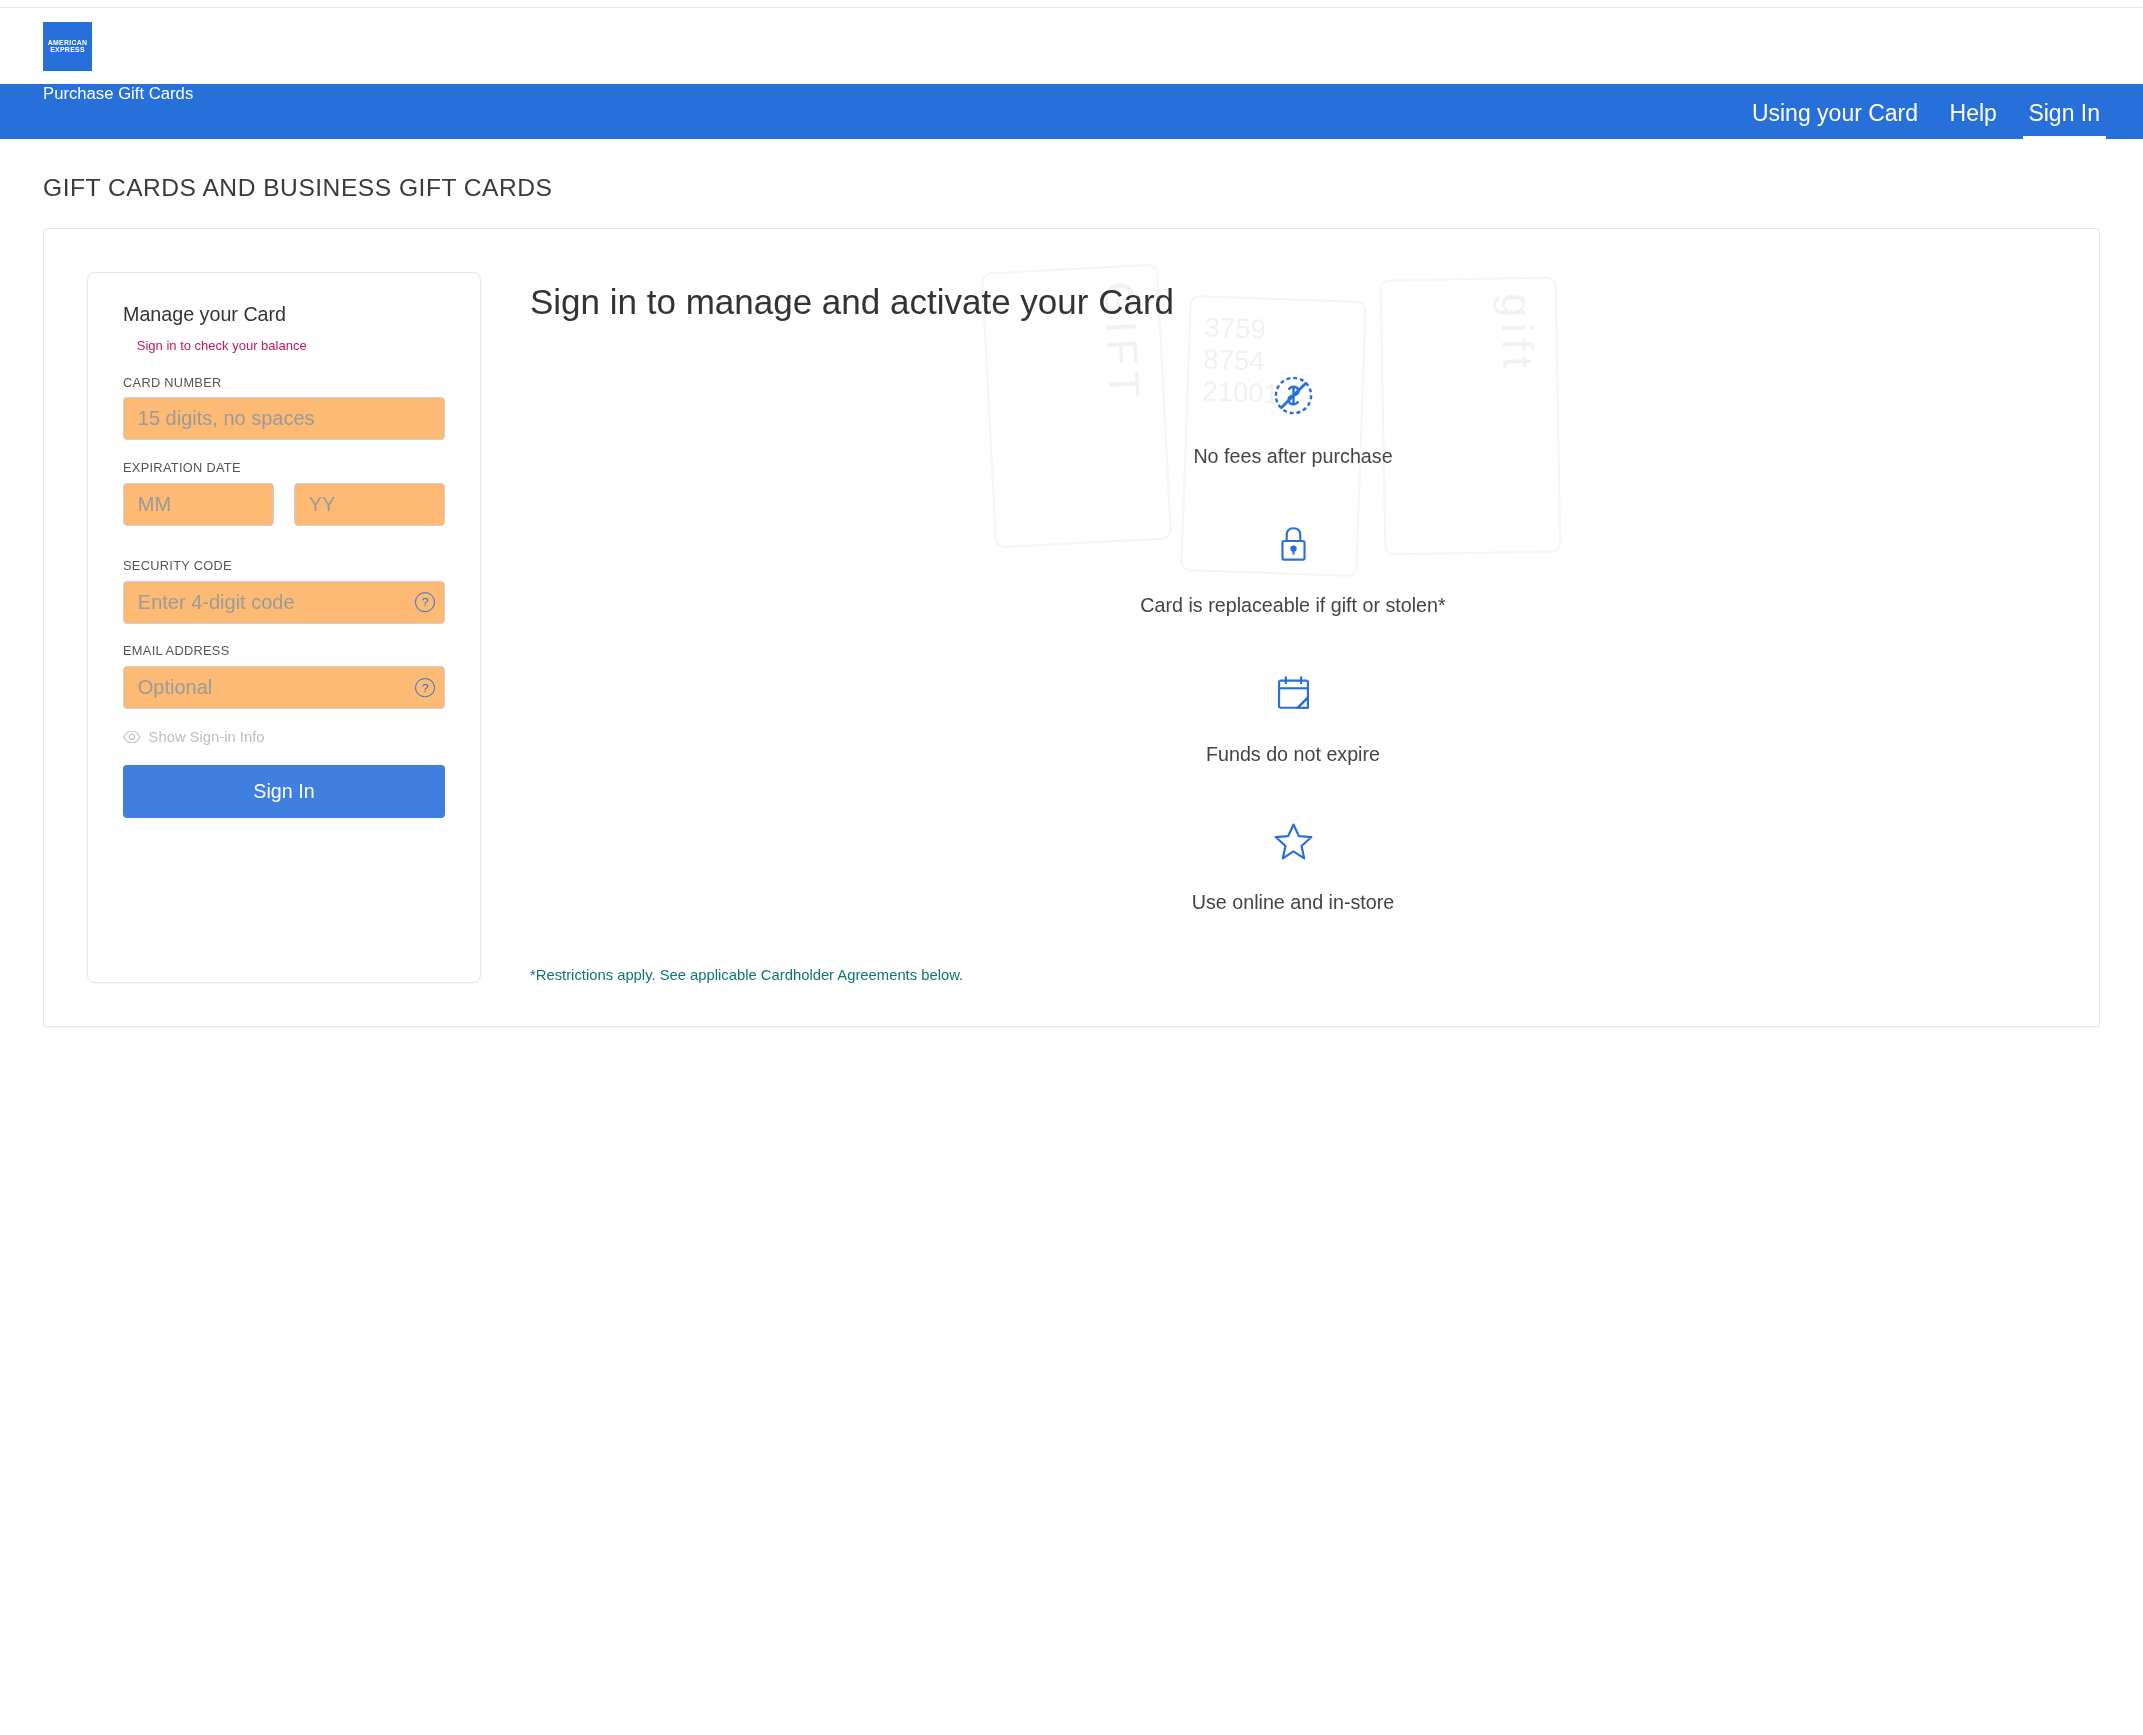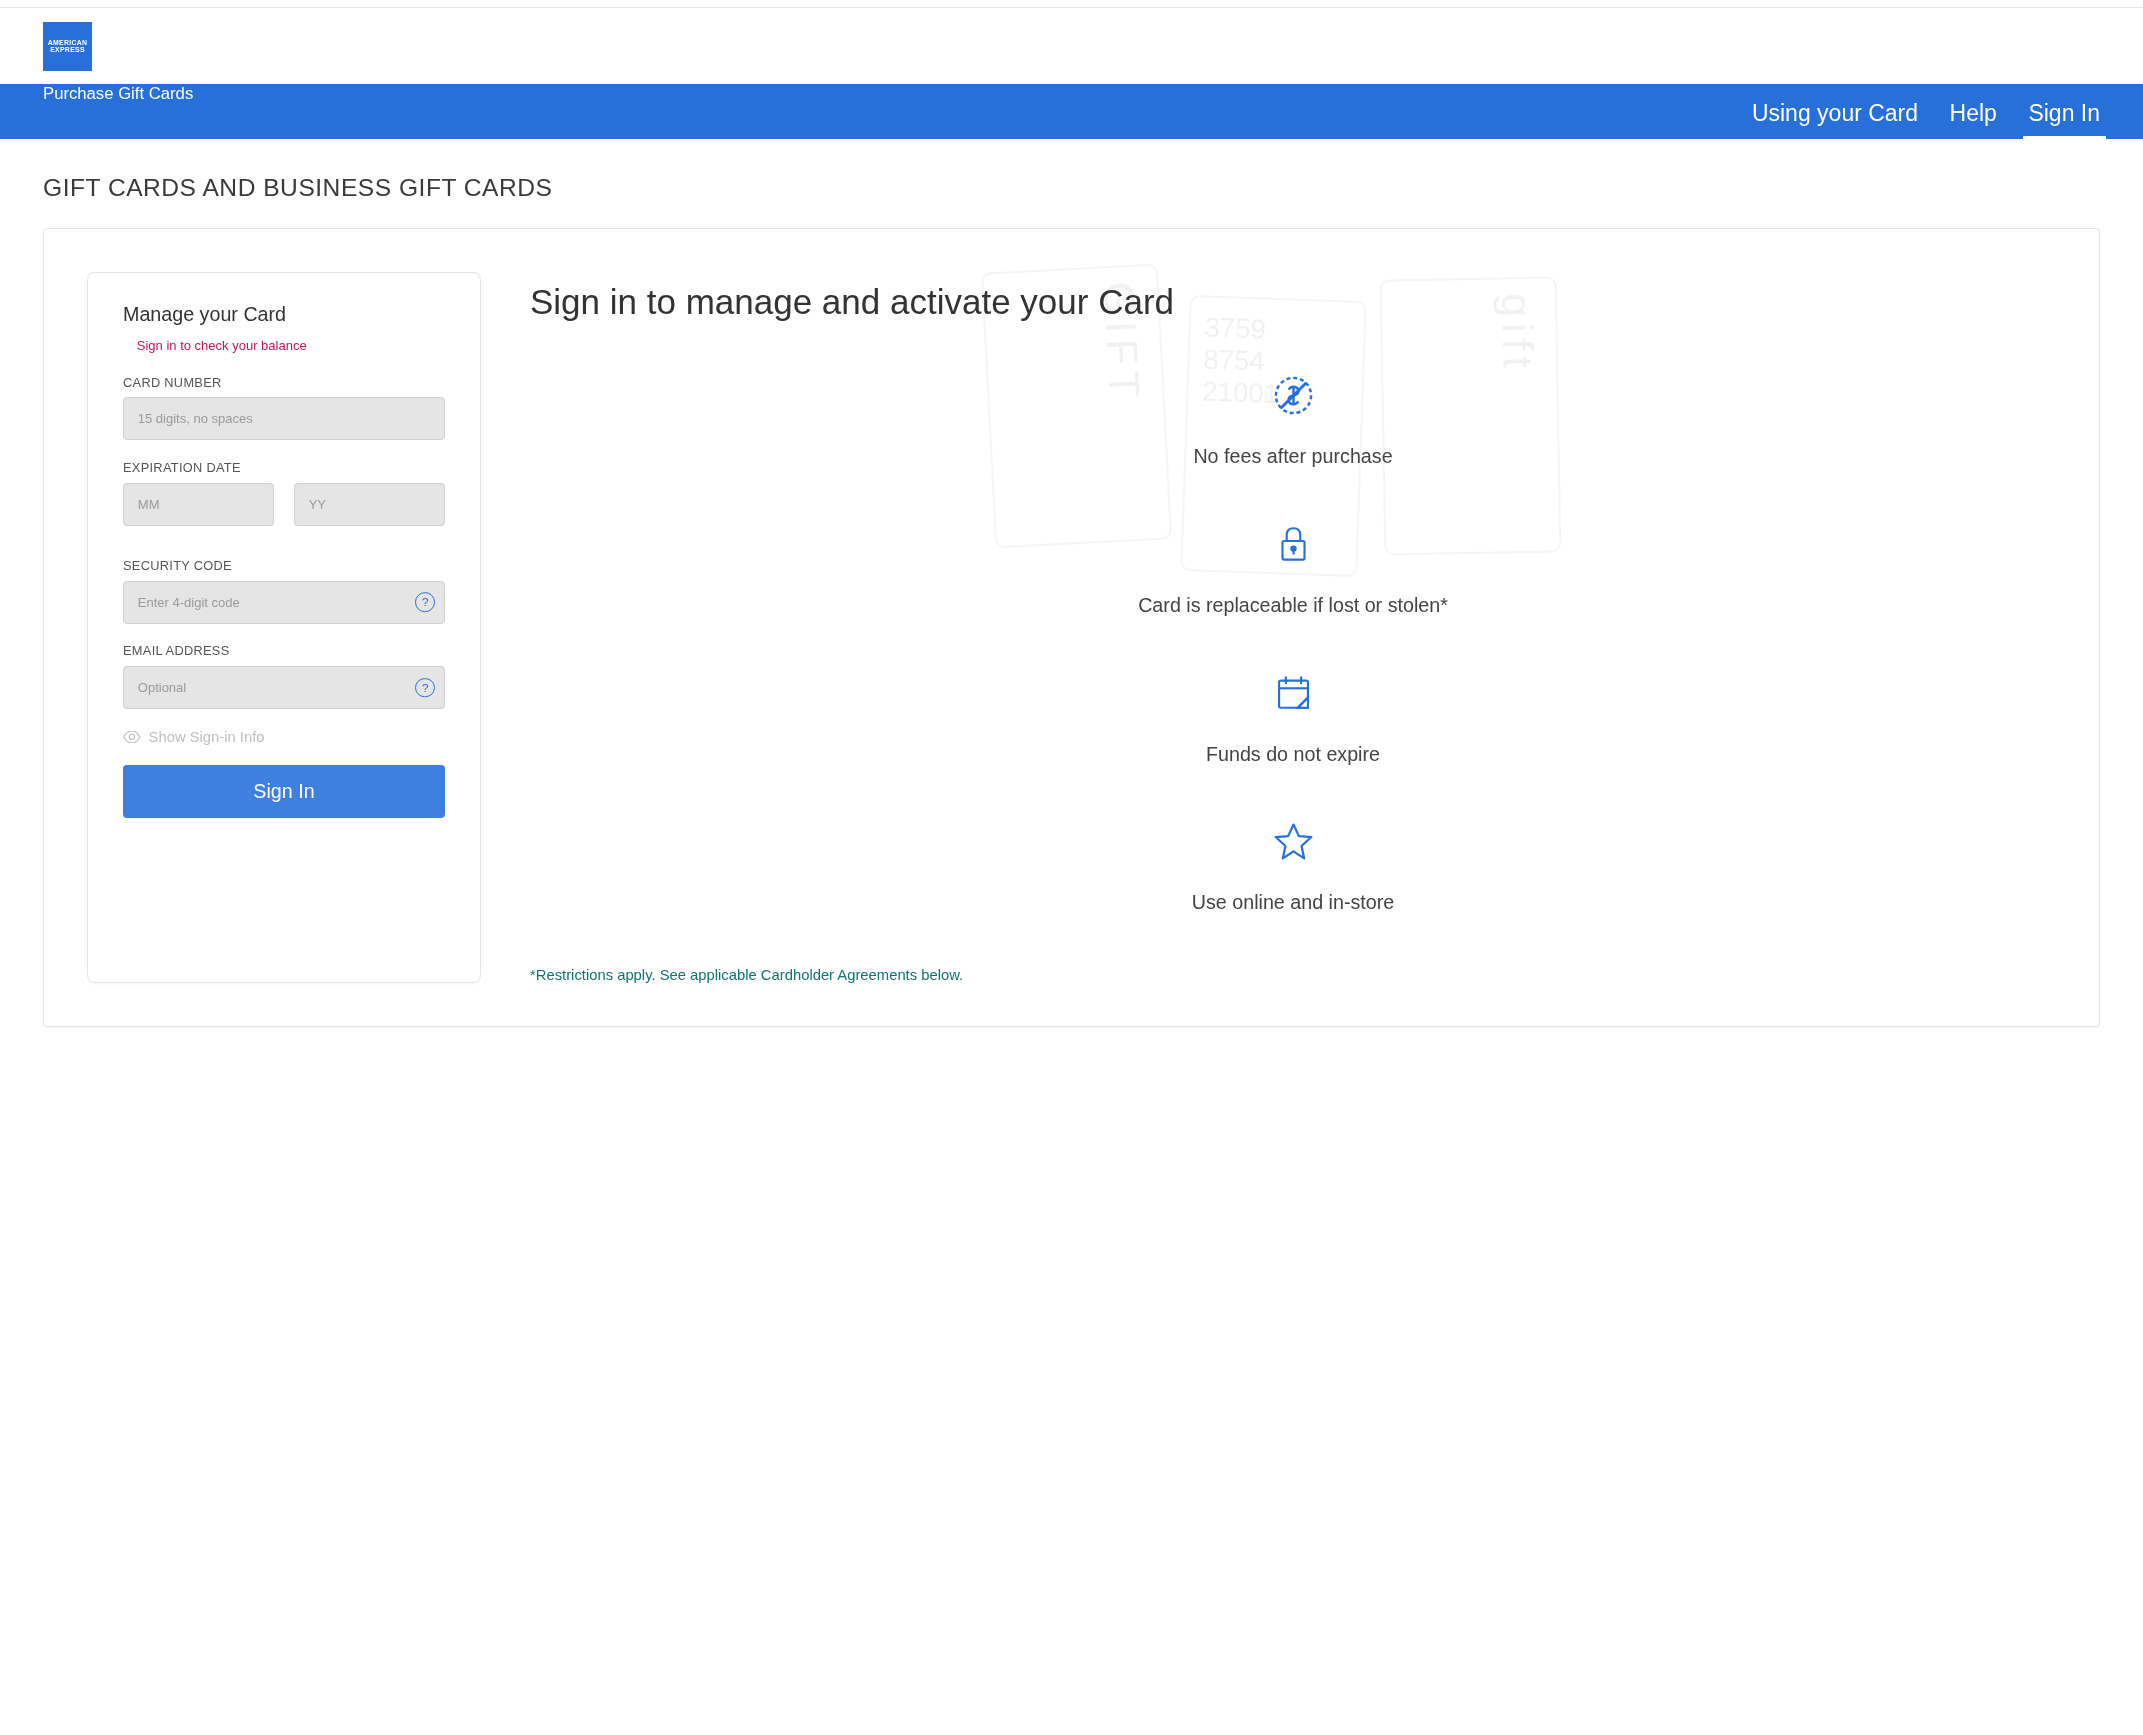--- a/index.html
+++ b/index.html
@@ -14,21 +14,21 @@
 .nav-item.active::after { content: ''; position: absolute; left: -5.9px; right: -5.9px; bottom: -1px; height: 4.9px; background: #fff; }
 .page-title { padding: 35px 43px 25.6px; font-size: 24.6px; font-weight: 400; letter-spacing: 0.5px; color: #3a3a3a; }
 .container { margin: 0 43px 39px; border: 1px solid #e5e5e5; border-radius: 3.9px; padding: 43px; display: flex; gap: 49px; position: relative; overflow: hidden; box-shadow: 0 1px 2px rgba(0,0,0,0.04); }
 .card-panel { width: 394px; border: 1px solid #e5e5e5; border-radius: 7.9px; padding: 30px 35px 35px; background: #fff; position: relative; z-index: 2; box-shadow: 0 1px 3px rgba(0,0,0,0.04); }
 .card-panel h2 { font-size: 19.7px; font-weight: 400; color: #333; margin-bottom: 11.8px; }
 .subtitle { font-size: 13px; color: #be185d; margin: 0 0 21.7px 13.8px; }
 .field-label { font-size: 12.8px; font-weight: 500; letter-spacing: 0.3px; color: #555; margin-bottom: 7.9px; }
 .input-row { display: flex; gap: 19.7px; margin-bottom: 19.7px; }
 .input-wrap { position: relative; flex: 1; margin-bottom: 19.7px; }
 .input-wrap.inline { margin-bottom: 12px; }
-input[type=text] { width: 100%; height: 43px; border: 1px solid #d0d0d0; border-radius: 3.9px; background: #e5e5e5; padding: 0 13.8px; font-size: 13px; color: #333; }
+input[type=text] { width: 100%; height: 43px; border: 1px solid #d0d0d0; border-radius: 3.9px; background: #fdba74; padding: 0 13.8px; font-size: 20px; color: #333; }
 input[type=text]::placeholder { color: #9a9a9a; }
 .help-icon { position: absolute; right: 9.9px; top: 50%; transform: translateY(-50%); width: 19.7px; height: 19.7px; border: 1.5px solid #2770d9; border-radius: 50%; display: flex; align-items: center; justify-content: center; color: #2770d9; font-size: 11.8px; cursor: pointer; }
 .show-info { display: flex; align-items: center; gap: 7.9px; color: #bfbfbf; font-size: 14.8px; margin: 5.9px 0 19.7px; cursor: pointer; }
 .eye-icon { width: 17.7px; height: 11.8px; }
 .signin-btn { width: 100%; height: 53px; background: #3f7fe0; color: #fff; border: none; border-radius: 3.9px; font-size: 19.7px; cursor: pointer; }
 .info-panel { flex: 1; position: relative; z-index: 2; padding-top: 7.9px; }
 .info-title { font-size: 35px; font-weight: 400; color: #333; line-height: 1.25; margin-bottom: 49px; }
 .benefit { display: flex; align-items: center; gap: 27.6px; margin-bottom: 53px; flex-direction: column; }
 .benefit-icon { width: 45px; height: 45px; flex-shrink: 0; display: flex; align-items: center; justify-content: center; }
 .benefit-text { font-size: 19.7px; color: #444; }
@@ -136,21 +136,21 @@
 
     <div class="benefit">
       <div class="benefit-icon">
         <svg viewBox="0 0 46 46" width="39" height="39" fill="none" stroke="#2770d9" stroke-width="2.5">
           <rect x="10" y="20" width="26" height="22" rx="2"></rect>
           <path d="M15 20 L15 13 C15 8 18 5 23 5 C28 5 31 8 31 13 L31 20"></path>
           <circle cx="23" cy="29" r="2.5" fill="#2770d9"></circle>
           <line x1="23" y1="31" x2="23" y2="36"></line>
         </svg>
       </div>
-      <span class="benefit-text">Card is replaceable if lost or stolen*</span>
+      <span class="benefit-text">Card is replaceable if gift or stolen*</span>
     </div>
 
     <div class="benefit">
       <div class="benefit-icon">
         <svg viewBox="0 0 46 46" width="39" height="39" fill="none" stroke="#2770d9" stroke-width="2.5">
           <rect x="6" y="9" width="34" height="32" rx="2"></rect>
           <line x1="6" y1="18" x2="40" y2="18"></line>
           <line x1="14" y1="4" x2="14" y2="13"></line>
           <line x1="32" y1="4" x2="32" y2="13"></line>
           <path d="M28 41 L40 29 L40 41 Z" fill="#fff"></path>

